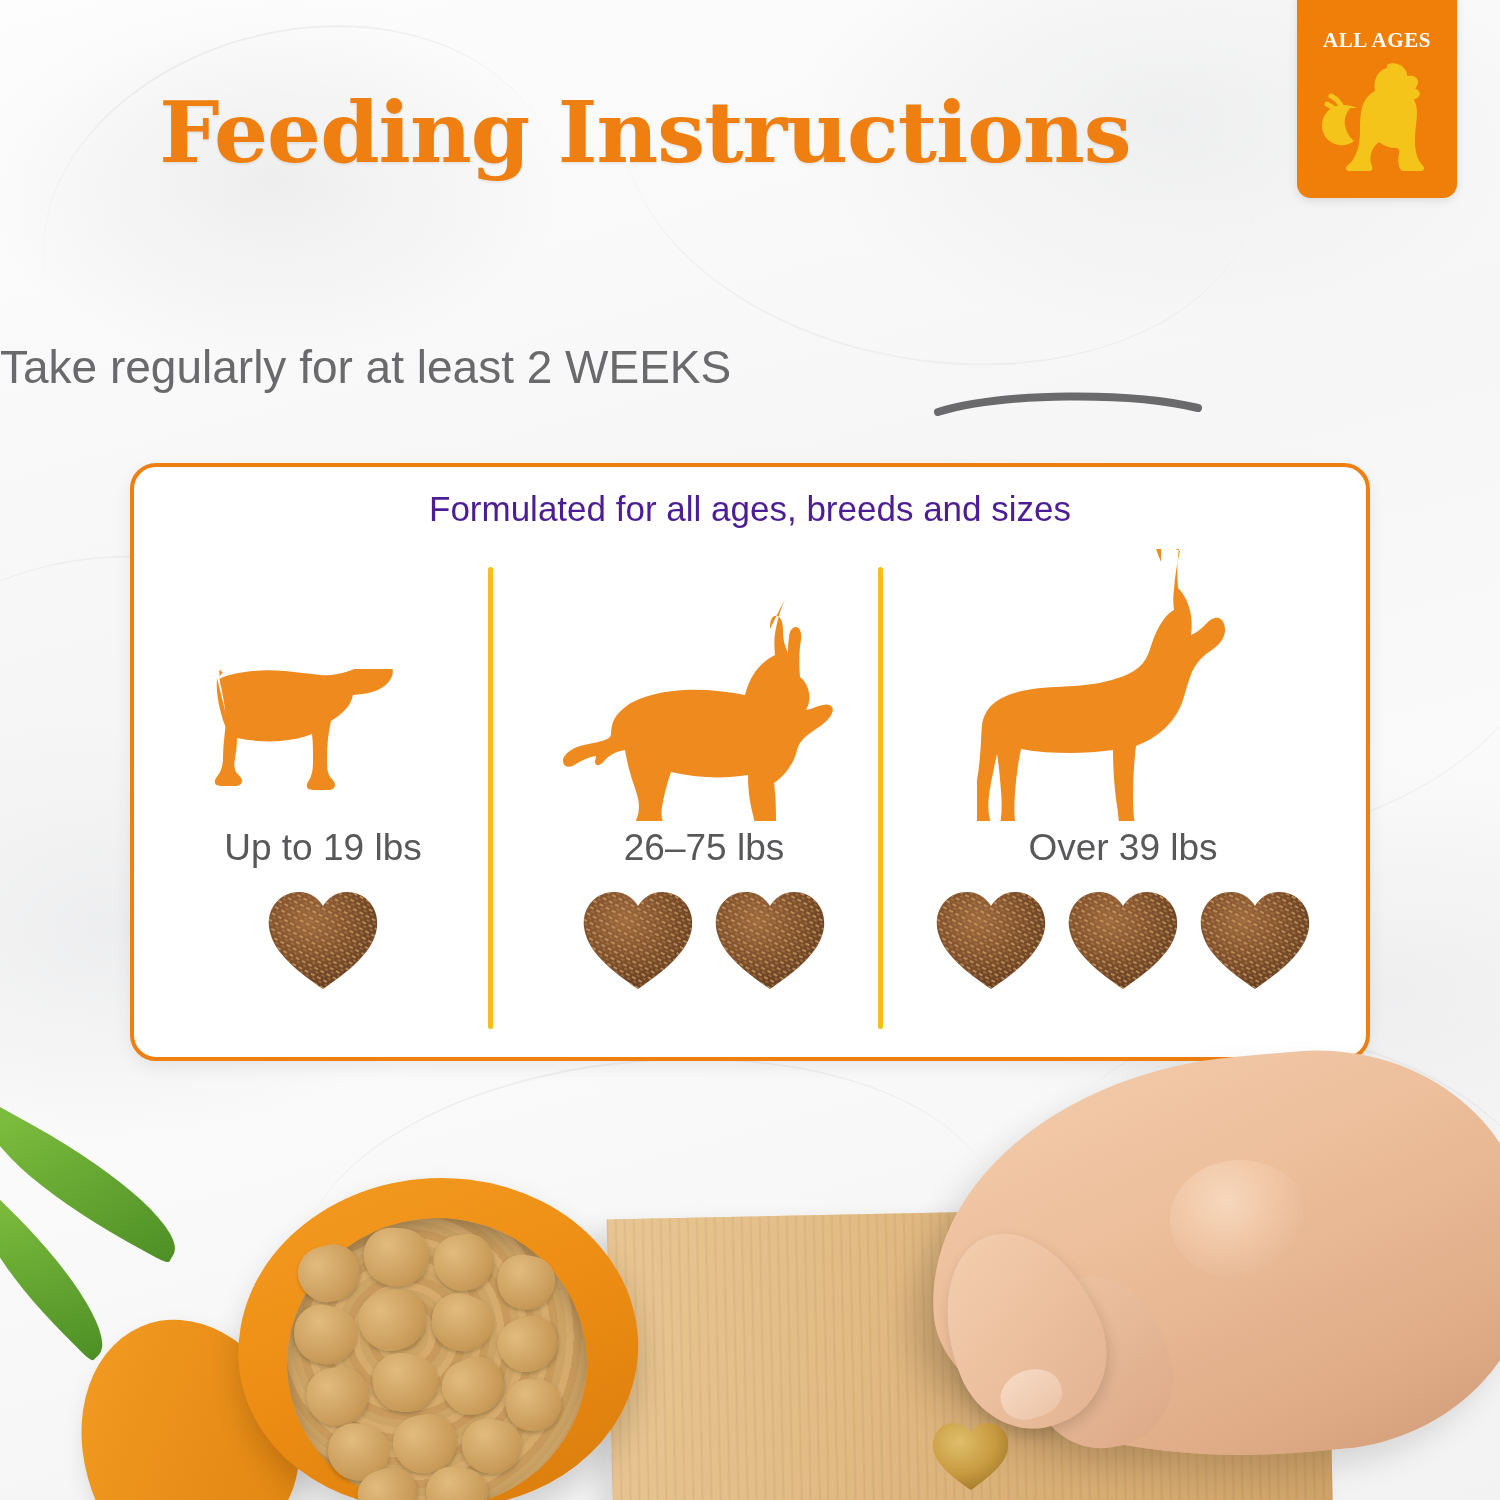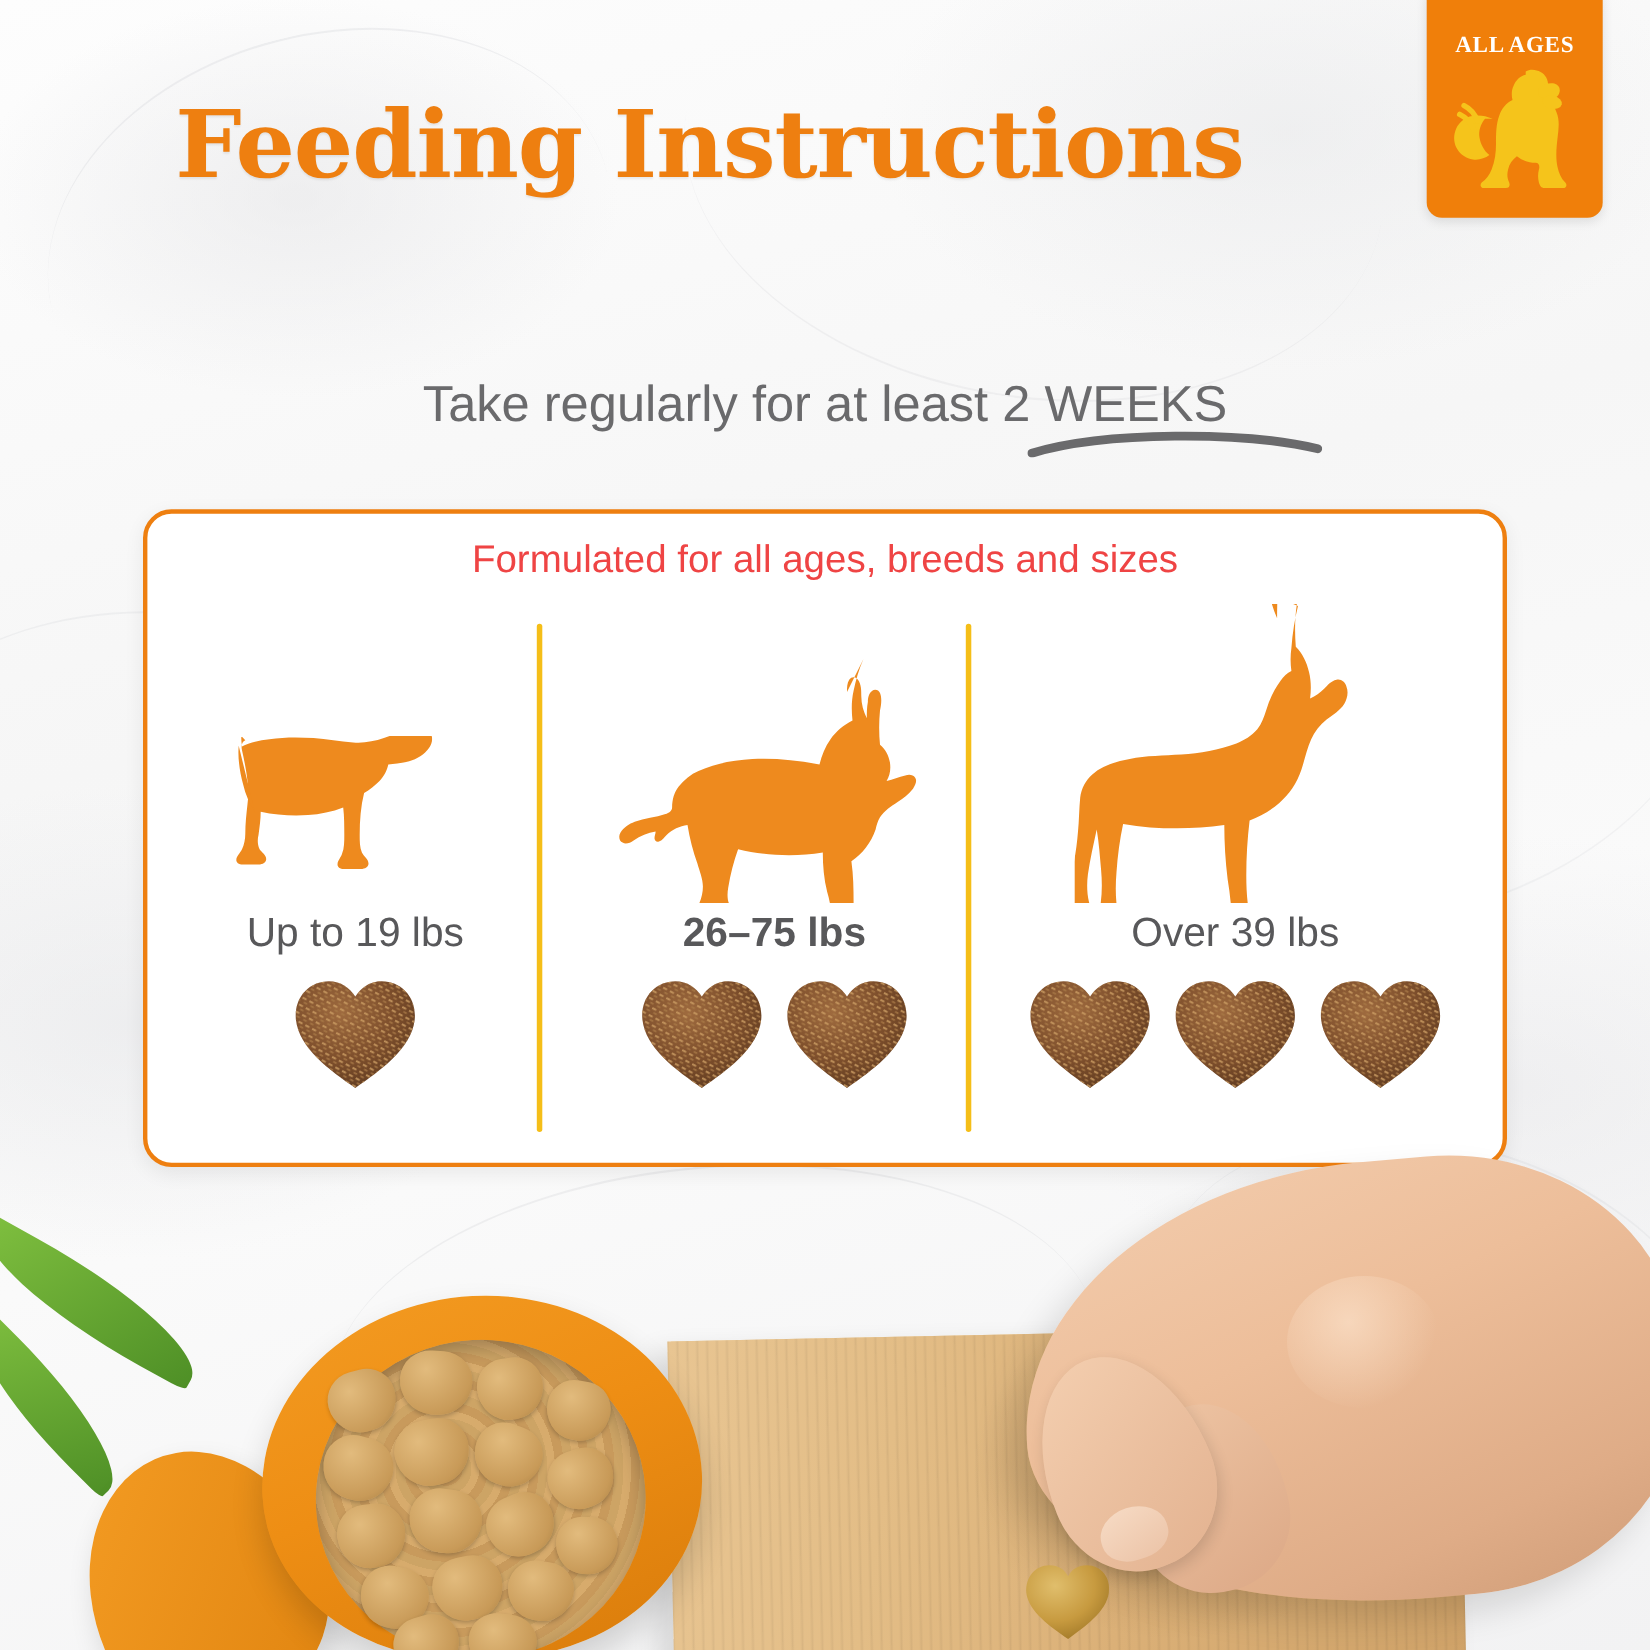--- a/index.html
+++ b/index.html
@@ -52,43 +52,43 @@
     font-weight:bold;font-size:85px;letter-spacing:-1px;
     text-shadow:0 2px 2px rgba(0,0,0,.07);
     white-space:nowrap;
   }
   .sub1{
     position:absolute;left:0;top:252px;width:1500px;text-align:center;
     color:#58585A;font-weight:bold;font-size:62px;letter-spacing:-.5px;
     font-family:"Liberation Sans",sans-serif;
   }
   .sub2wrap{
-    position:absolute;left:0;top:340px;width:1500px;text-align:center;
+    position:absolute;left:0;top:340px;width:1500px;
     white-space:nowrap;
   }
   .sub2{color:#6A6A6C;font-size:46px;font-family:"Liberation Sans",sans-serif;}
   .swoosh{position:absolute;left:934px;top:386px;width:268px;height:30px;}
 
   
   .card{
     position:absolute;left:130px;top:463px;width:1232px;height:590px;
     background:#ffffff;border:4px solid #EE7F10;border-radius:26px;
     box-shadow:0 6px 18px rgba(0,0,0,.07);
   }
   .card-head{
     position:absolute;left:0;top:22px;width:100%;text-align:center;
-    color:#ef4444;font-size:35px;font-family:"Liberation Sans",sans-serif;
+    color:#4c1d95;font-size:35px;font-family:"Liberation Sans",sans-serif;
   }
   .divider{position:absolute;top:100px;width:5px;height:462px;background:#F5BE18;border-radius:3px;}
   .d1{left:354px;}
   .d2{left:744px;}
 
   .col{position:absolute;top:84px;}
   .c1{left:12px;width:354px;}
-  .c2{left:360px;width:420px;font-weight:bold;}
+  .c2{left:360px;width:420px;}
   .c3{left:750px;width:478px;}
 
   .dogwrap{position:relative;width:100%;height:270px;}
   .dogsvg{position:absolute;bottom:0;left:50%;transform:translateX(-50%);}
 
   .sizelabel{
     width:100%;text-align:center;color:#58585A;
     font-size:37px;margin-top:6px;font-family:"Liberation Sans",sans-serif;
   }
   .treats{

